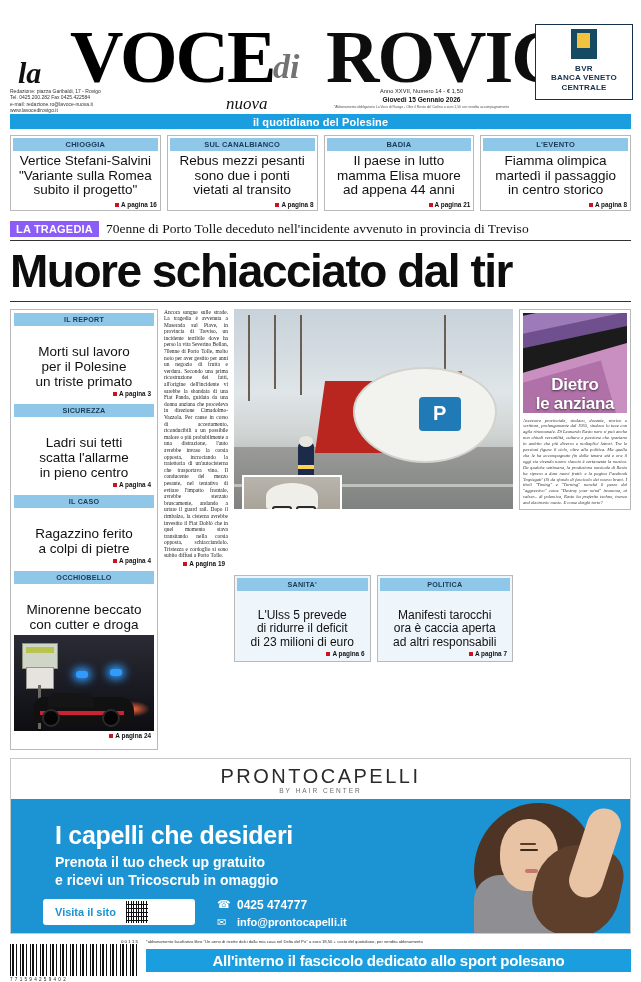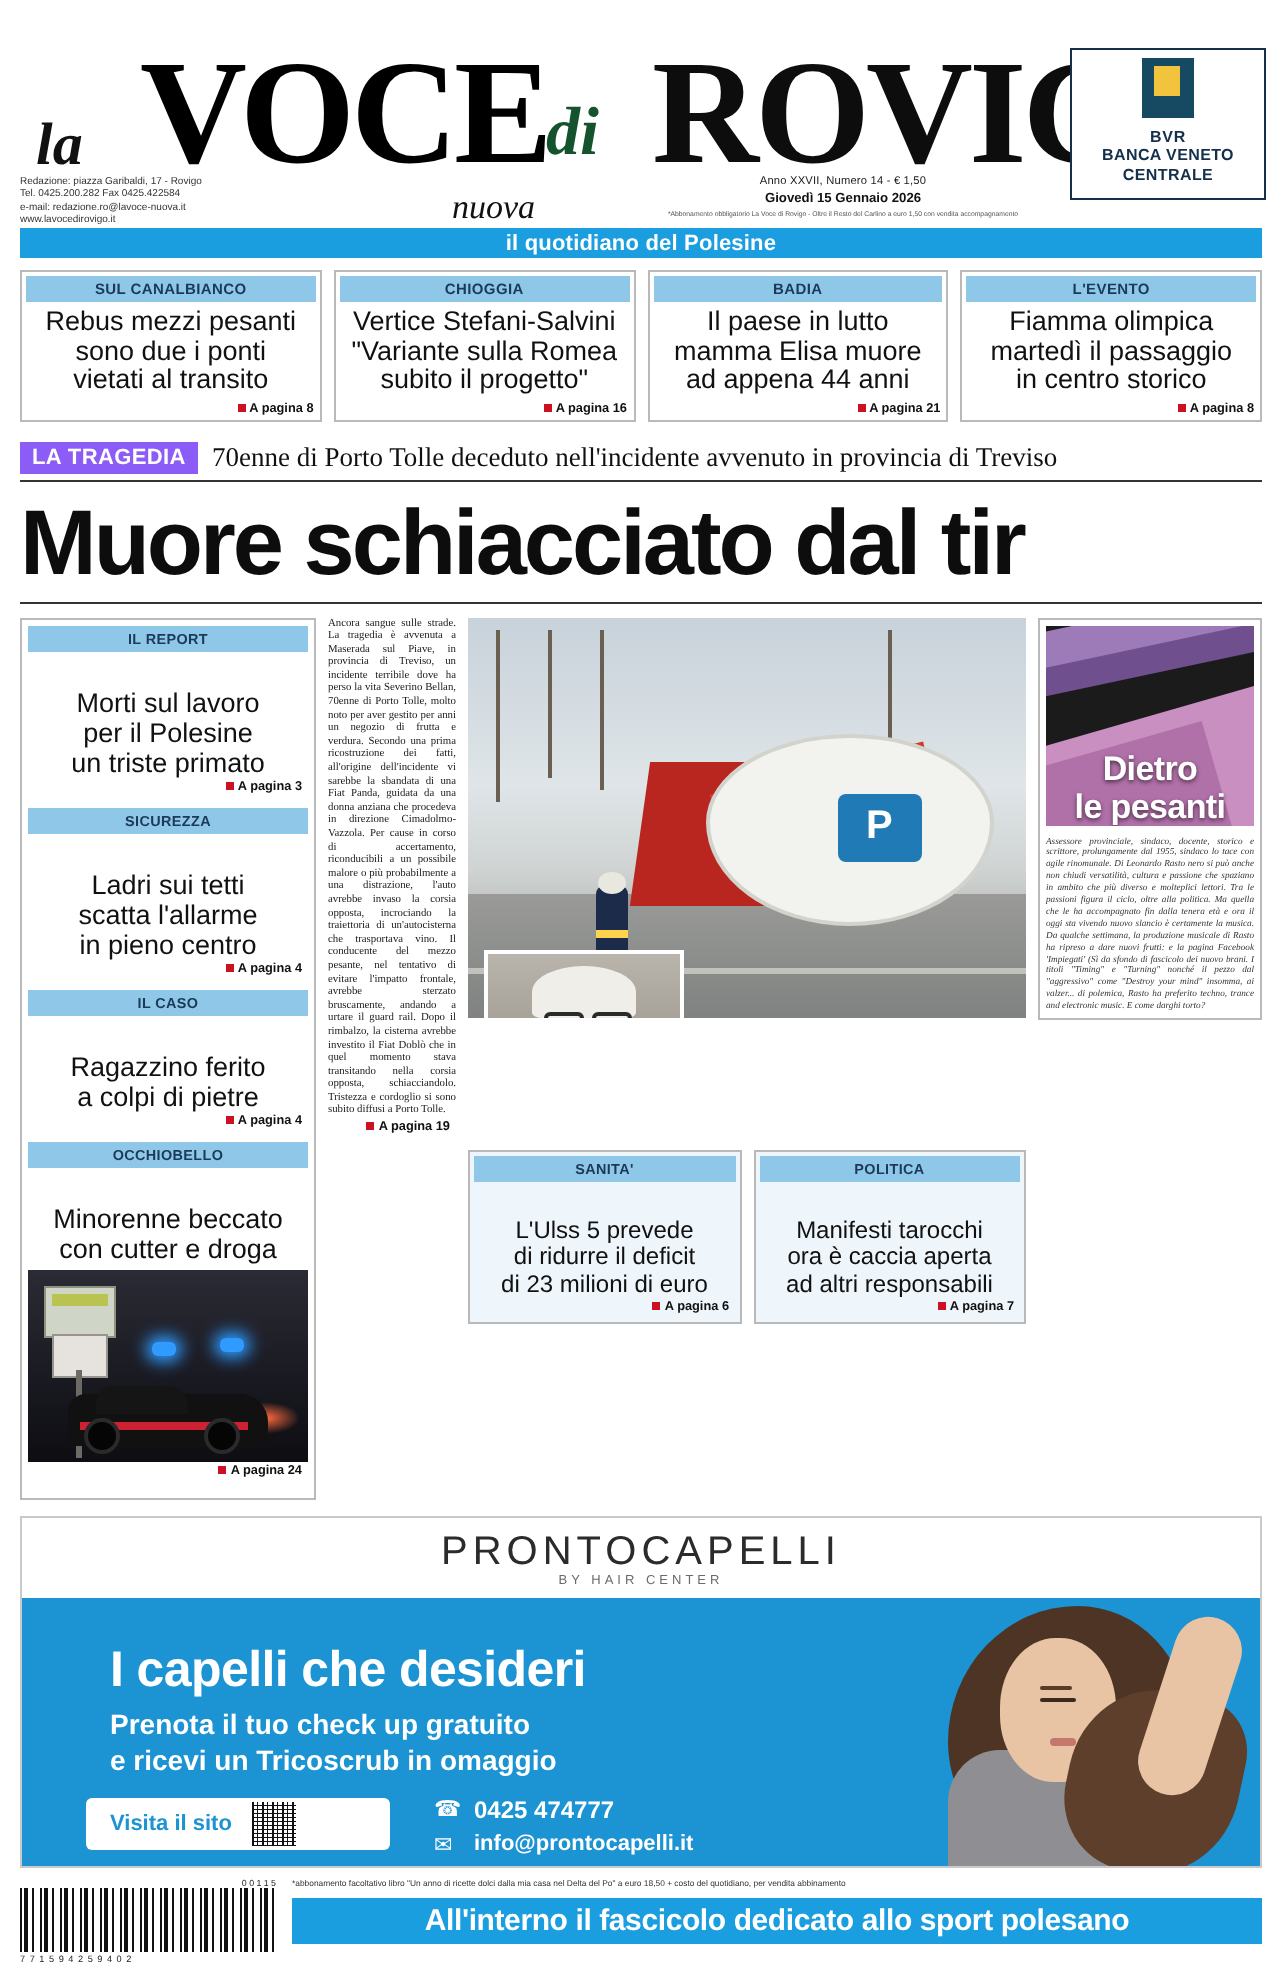--- a/index.html
+++ b/index.html
@@ -17,21 +17,21 @@
   .mt-la{
     position:absolute;left:10px;top:42px;font-style:italic;font-weight:bold;
     font-size:30px;color:#111;font-family:"Liberation Serif",serif;
   }
   .mt-voce{
     position:absolute;left:62px;top:6px;font-weight:bold;font-size:74px;
     letter-spacing:-2px;color:#000000;line-height:74px;
   }
   .mt-di{
     position:absolute;left:265px;top:34px;font-style:italic;font-weight:bold;
-    font-size:34px;color:#14532d;
+    font-size:34px;color:#737373;
   }
   .mt-rov{
     position:absolute;left:318px;top:6px;font-weight:bold;font-size:74px;
     letter-spacing:-2px;color:#0d0d0d;line-height:74px;
   }
   .mt-nuova{
     position:absolute;left:218px;top:80px;font-style:italic;font-size:17px;color:#111;
     font-family:"Liberation Serif",serif;
   }
   .mast-contact{
@@ -292,37 +292,37 @@
       <div class="bvr-t2">BANCA VENETO</div>
       <div class="bvr-t3">CENTRALE</div>
     </div>
   </div>
 
   <div class="quotidiano">il quotidiano del Polesine</div>
 
   <div class="teasers">
 
     <div class="teaser">
+      <div class="teaser-hd">CHIOGGIA</div>
+      <div class="teaser-body">
+        <div class="ln">Vertice Stefani-Salvini</div>
+        <div class="ln">"Variante sulla Romea</div>
+        <div class="ln">subito il progetto"</div>
+      </div>
+      <div class="page-ref"><span class="sq"></span><span>A pagina 16</span></div>
+    </div>
+
+    <div class="teaser">
       <div class="teaser-hd">SUL CANALBIANCO</div>
       <div class="teaser-body">
         <div class="ln">Rebus mezzi pesanti</div>
         <div class="ln">sono due i ponti</div>
         <div class="ln">vietati al transito</div>
       </div>
       <div class="page-ref"><span class="sq"></span><span>A pagina 8</span></div>
-    </div>
-
-    <div class="teaser">
-      <div class="teaser-hd">CHIOGGIA</div>
-      <div class="teaser-body">
-        <div class="ln">Vertice Stefani-Salvini</div>
-        <div class="ln">"Variante sulla Romea</div>
-        <div class="ln">subito il progetto"</div>
-      </div>
-      <div class="page-ref"><span class="sq"></span><span>A pagina 16</span></div>
     </div>
 
     <div class="teaser">
       <div class="teaser-hd">BADIA</div>
       <div class="teaser-body">
         <div class="ln">Il paese in lutto</div>
         <div class="ln">mamma Elisa muore</div>
         <div class="ln">ad appena 44 anni</div>
       </div>
       <div class="page-ref"><span class="sq"></span><span>A pagina 21</span></div>
@@ -455,21 +455,21 @@
     </div>
 
     <div class="col-right">
       <div class="dietro-banner">
         <div class="db-p1"></div>
         <div class="db-p2"></div>
         <div class="db-p3"></div>
         <div class="db-p4"></div>
         <div class="db-txt">
           <div>Dietro</div>
-          <div>le pesanti</div>
+          <div>le anziana</div>
         </div>
       </div>
       <div class="dietro-text">Assessore provinciale, sindaco, docente, storico e scrittore, prolungamente dal 1955, sindaco lo tace con agile rinomunale. Di Leonardo Rasto nero si può anche non chiudi versatilità, cultura e passione che spaziano in ambito che più diverso e molteplici lettori. Tra le passioni figura il ciclo, oltre alla politica. Ma quella che le ha accompagnato fin dalla tenera età e ora il oggi sta vivendo nuovo slancio è certamente la musica. Da qualche settimana, la produzione musicale di Rasto ha ripreso a dare nuovi frutti: e la pagina Facebook 'Impiegati' (Sì da sfondo di fascicolo dei nuovo brani. I titoli "Timing" e "Turning" nonché il pezzo dal "aggressivo" come "Destroy your mind" insomma, ai valzer... di polemica, Rasto ha preferito techno, trance and electronic music. E come darghi torto?</div>
     </div>
   </div>
 
   <div class="ad">
     <div class="ad-top">
       <div class="ad-logo">PRONTOCAPELLI</div>
       <div class="ad-logo-sub">BY HAIR CENTER</div>

